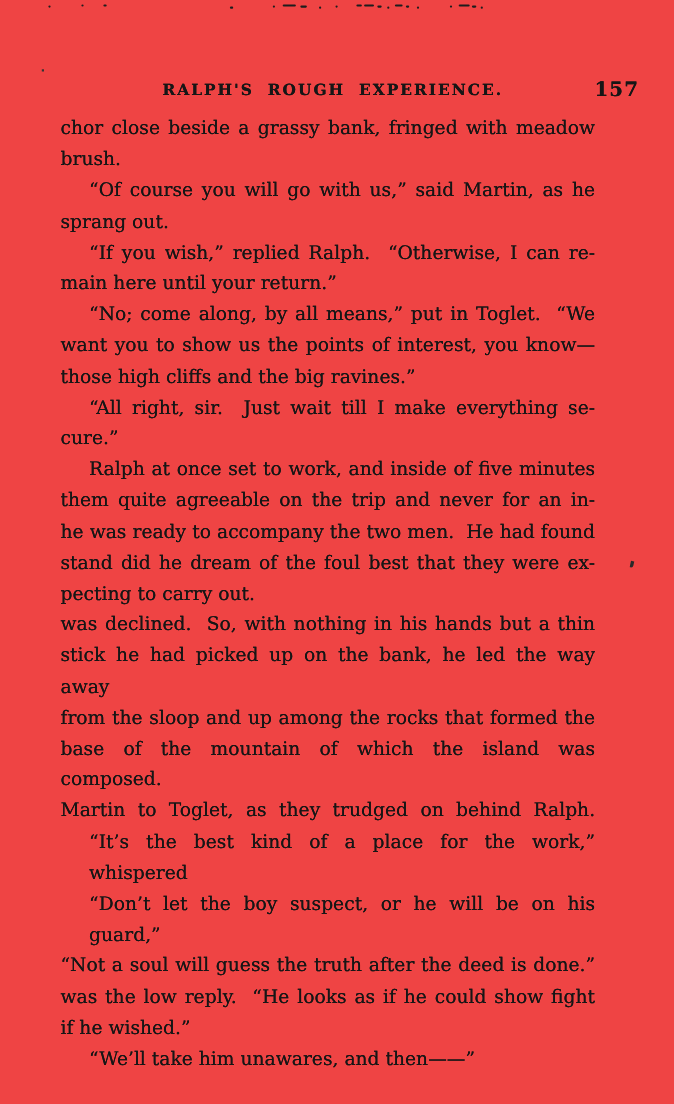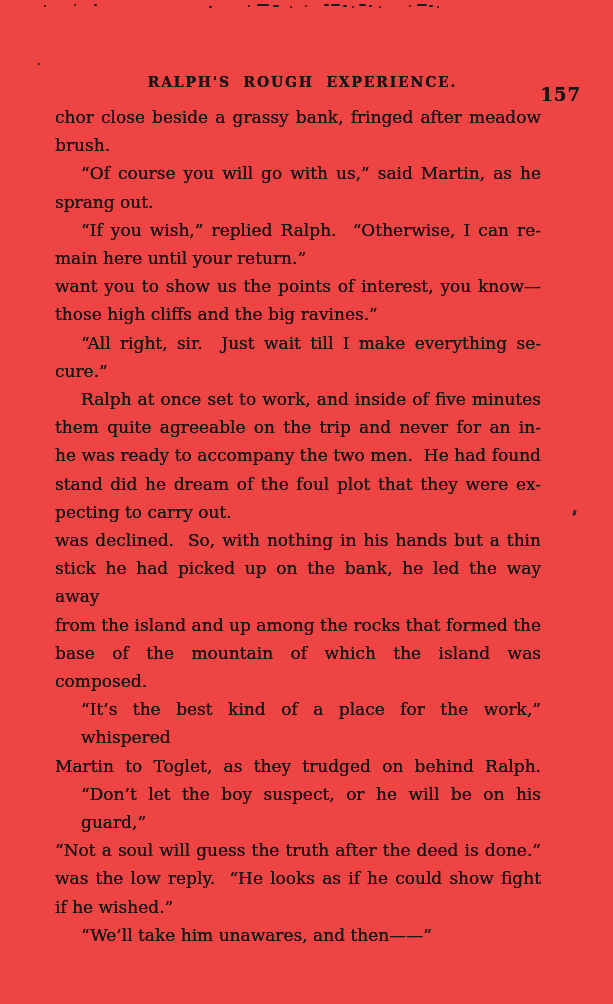--- a/index.html
+++ b/index.html
@@ -56,21 +56,20 @@
     text-shadow: 0 0 0.5px currentColor;
   }
   .page-number {
     position: absolute;
     right: 32px;
     top: -3px;
     font-size: 18px;
     font-weight: bold;
     letter-spacing: 1px;
     text-shadow: 0 0 0.5px currentColor;
-    margin-top: 13px;
   }
   .text {
     position: absolute;
     top: 103px;
     left: 55px;
     width: 486px;
     font-size: 17px;
     line-height: 28.2px;
     text-shadow: 0 0 0.55px currentColor;
   }
@@ -111,41 +110,42 @@
   </div>
 
   <span class="mark-dot-left"></span>
 
   <div class="header">
     <span class="running-title">RALPH'S ROUGH EXPERIENCE.</span>
     <span class="page-number">157</span>
   </div>
 
   <div class="text">
-      <div class="line just">chor close beside a grassy bank, fringed after meadow</div>
+      <div class="line just">chor close beside a grassy bank, fringed with meadow</div>
       <div class="line">brush.</div>
       <div class="line just ind">“Of course you will go with us,” said Martin, as he</div>
       <div class="line">sprang out.</div>
       <div class="line just ind">“If you wish,” replied Ralph.&nbsp; “Otherwise, I can re-</div>
       <div class="line">main here until your return.”</div>
+      <div class="line just ind">“No; come along, by all means,” put in Toglet.&nbsp; “We</div>
       <div class="line just">want you to show us the points of interest, you know—</div>
       <div class="line">those high cliffs and the big ravines.”</div>
       <div class="line just ind">“All right, sir.&nbsp; Just wait till I make everything se-</div>
       <div class="line">cure.”</div>
       <div class="line just ind">Ralph at once set to work, and inside of five minutes</div>
       <div class="line just">them quite agreeable on the trip and never for an in-</div>
       <div class="line just">he was ready to accompany the two men.&nbsp; He had found</div>
-      <div class="line just">stand did he dream of the foul plot that they were ex-</div>
+      <div class="line just">stand did he dream of the foul best that they were ex-</div>
       <div class="line">pecting to carry out.</div>
       <div class="line just">was declined.&nbsp; So, with nothing in his hands but a thin</div>
       <div class="line just">stick he had picked up on the bank, he led the way away</div>
-      <div class="line just">from the island and up among the rocks that formed the</div>
+      <div class="line just">from the sloop and up among the rocks that formed the</div>
       <div class="line just">base of the mountain of which the island was composed.</div>
+      <div class="line just">Martin to Toglet, as they trudged on behind Ralph.</div>
       <div class="line just ind">“It’s the best kind of a place for the work,” whispered</div>
-      <div class="line just">Martin to Toglet, as they trudged on behind Ralph.</div>
       <div class="line just ind">“Don’t let the boy suspect, or he will be on his guard,”</div>
       <div class="line just">“Not a soul will guess the truth after the deed is done.”</div>
       <div class="line just">was the low reply.&nbsp; “He looks as if he could show fight</div>
       <div class="line">if he wished.”</div>
       <div class="line ind">“We’ll take him unawares, and then——”</div>
     </div>
 
   <span class="mark-comma"></span>
 
 </div>

